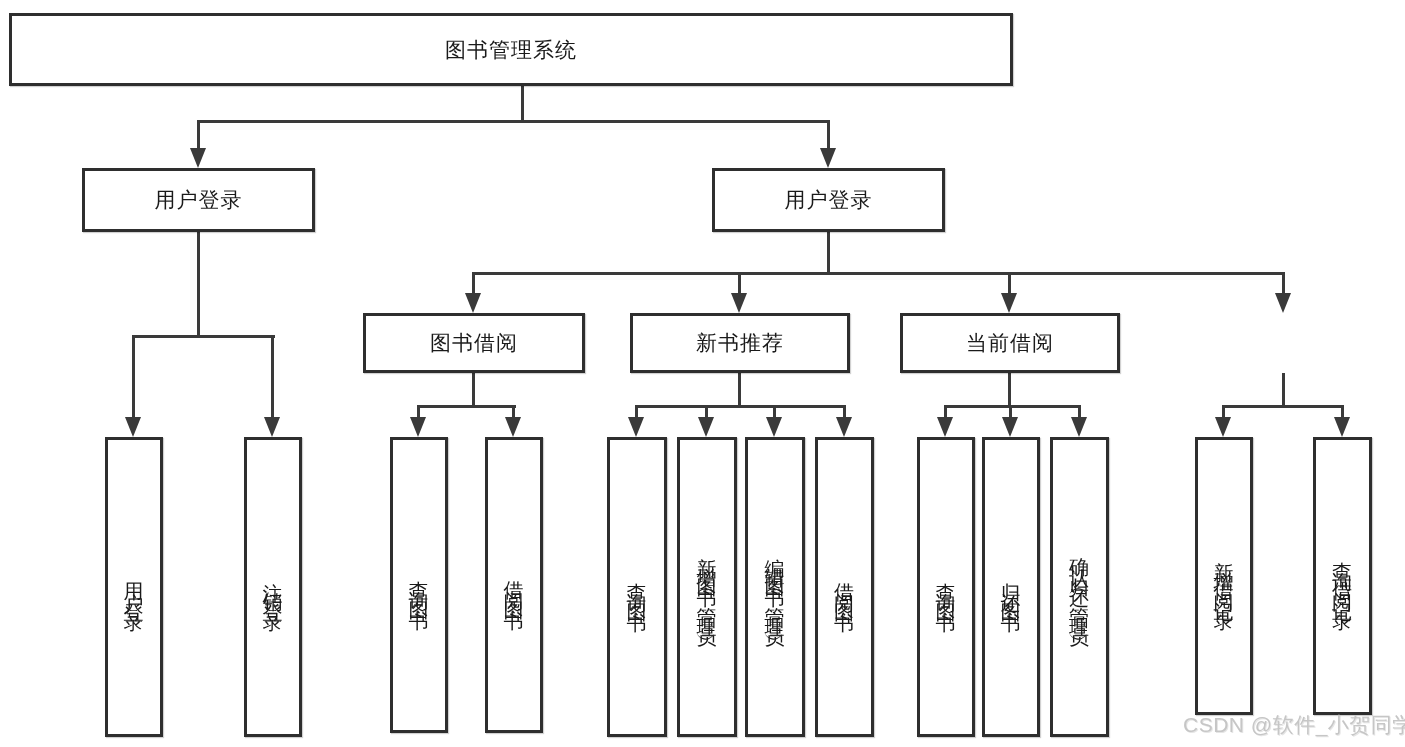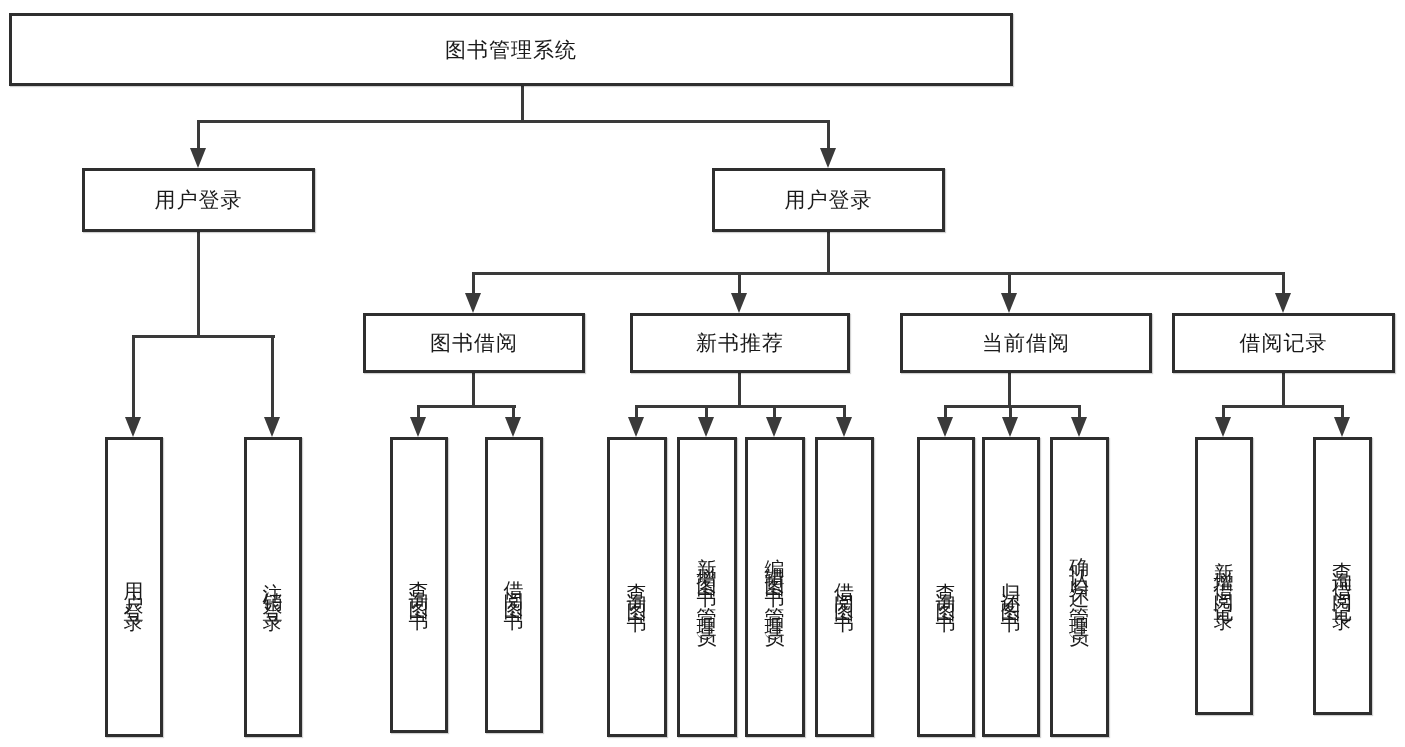--- a/index.html
+++ b/index.html
@@ -108,27 +108,24 @@
   </div>
 
   <div class="box hnode" style="left:363px;top:313px;width:222px;height:60px">
     <span>图书借阅</span>
   </div>
 
   <div class="box hnode" style="left:630px;top:313px;width:220px;height:60px">
     <span>新书推荐</span>
   </div>
 
-  <div class="box hnode" style="left:900px;top:313px;width:252px;height:60px">
+  <div class="box hnode" style="left:900px;top:313px;width:220px;height:60px">
     <span>当前借阅</span>
   </div>
 
-  <div class="box hnode" style="left:1172px;top:313px;width:223px;height:60px">
-    <span>借阅记录</span>
-  </div>
 
   <div class="box leaf" style="left:105px;top:437px;width:58px;height:300px">
     <span>用户登录</span>
   </div>
 
   <div class="box leaf" style="left:244px;top:437px;width:58px;height:300px">
     <span>注销登录</span>
   </div>
 
   <div class="box leaf" style="left:390px;top:437px;width:58px;height:296px">
@@ -168,14 +165,15 @@
   </div>
 
   <div class="box leaf" style="left:1195px;top:437px;width:58px;height:278px">
     <span>新增借阅记录</span>
   </div>
 
   <div class="box leaf" style="left:1313px;top:437px;width:59px;height:278px">
     <span>查询借阅记录</span>
   </div>
 
+  <div class="watermark">CSDN @软件_小贺同学</div>
 
 </div>
 
 </body></html>

